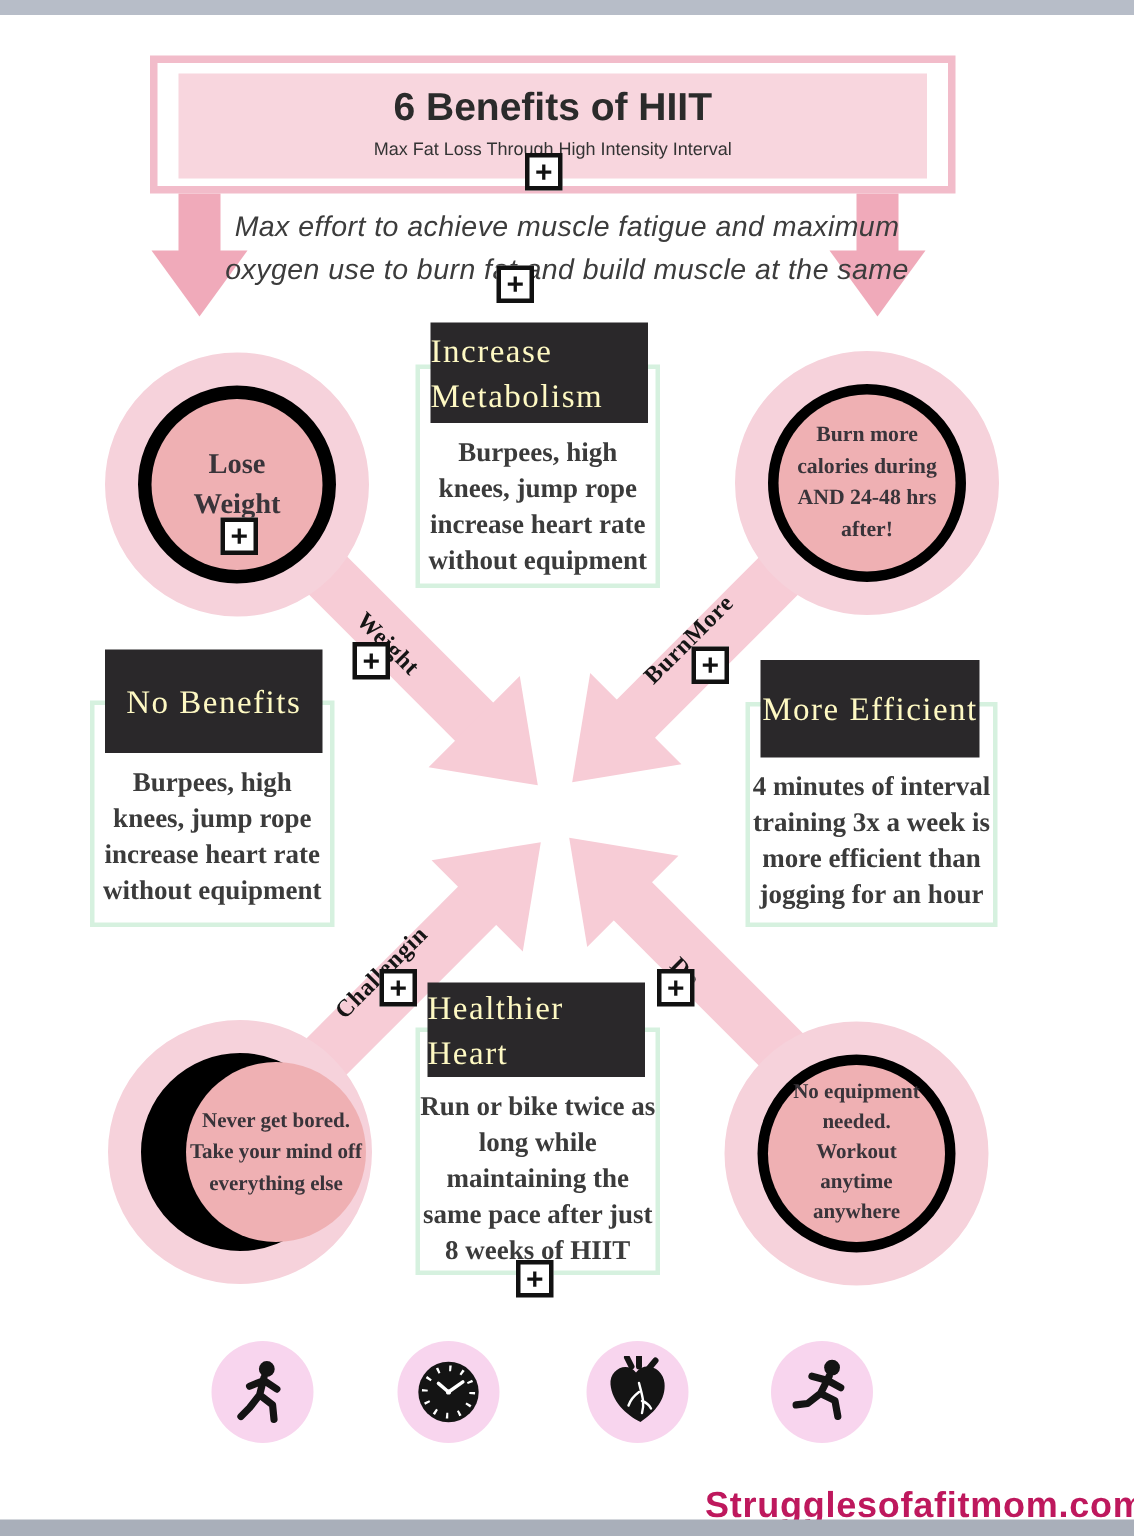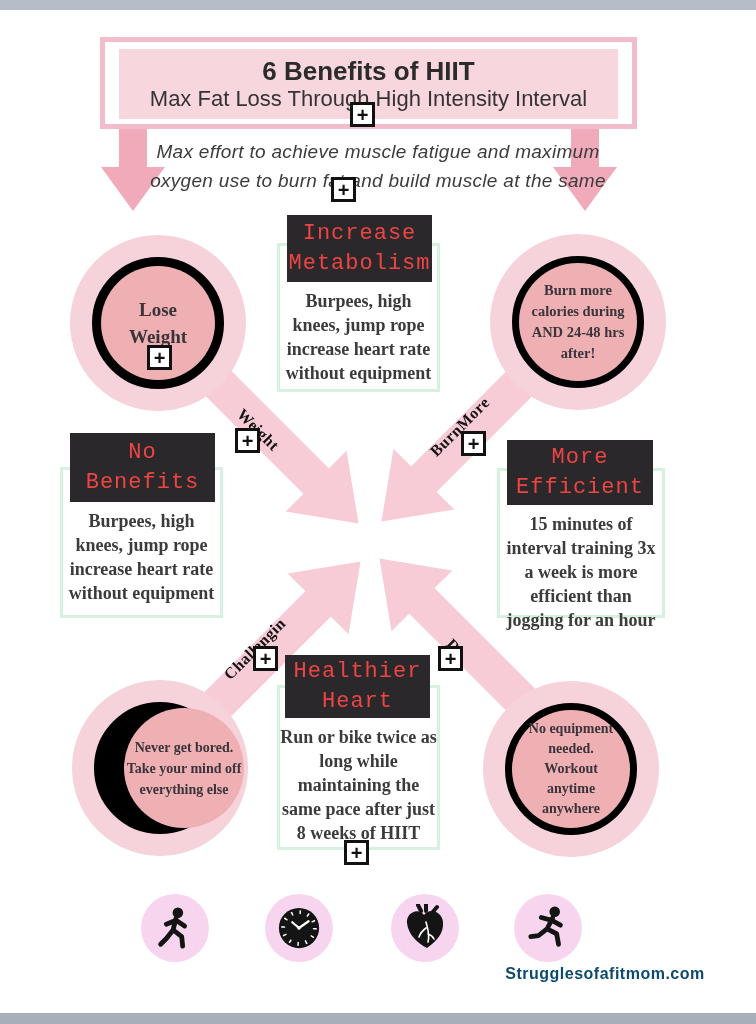--- a/index.html
+++ b/index.html
@@ -8,21 +8,21 @@
   .frame-bar{position:absolute;left:0;width:756px;z-index:6;}
   .frame-bar.top{top:0;height:10px;background:#b7bdc8;}
   .frame-bar.bottom{top:1013px;height:11px;background:#a9afba;}
 
   
   .title-box{position:absolute;left:100px;top:37px;width:527px;height:82px;
              border:5px solid #f2bcca;background:#fff;z-index:3;}
   .title-inner{position:absolute;left:14px;right:14px;top:7px;bottom:5px;background:#f8d6de;
                display:flex;flex-direction:column;align-items:center;justify-content:center;}
   .title-main{font-size:26px;font-weight:bold;color:#2b2b2b;line-height:30px;}
-  .title-sub{font-size:22px;font-weight:500;color:#333;line-height:26px;}
+  .title-sub{font-size:12px;font-weight:500;color:#333;line-height:26px;}
 
   
   .dshaft{position:absolute;width:28px;height:50px;background:#f0aaba;z-index:1;}
   .dhead{position:absolute;width:0;height:0;border-left:32px solid transparent;
          border-right:32px solid transparent;border-top:44px solid #f0aaba;z-index:1;}
 
   .intro{position:absolute;left:143px;top:137px;width:470px;text-align:center;
          font-size:19px;color:#3c3c3c;line-height:29px;letter-spacing:.3px;z-index:2;font-style:italic;}
 
   
@@ -47,23 +47,23 @@
   .ring.c1 .circle-text{font-size:19px;line-height:27px;width:80px;}
   .ring.c2{left:490px;top:234px;} .ring.c2 .disc{width:118px;height:118px;}
   .ring.c2 .circle-text{font-size:14.5px;line-height:21px;width:110px;}
   .ring.c3{left:72px;top:680px;}  .ring.c3 .disc{width:120px;height:120px;margin-left:24px;}
   .ring.c3 .circle-text{font-size:14px;line-height:21px;width:118px;}
   .ring.c4{left:483px;top:681px;} .ring.c4 .disc{width:118px;height:118px;}
   .ring.c4 .circle-text{font-size:14px;line-height:20px;width:100px;}
 
   
   .mint{position:absolute;background:#fff;border:3px solid #d6f1df;box-sizing:border-box;z-index:3;}
-  .dark{position:absolute;background:#2a282a;color:#ef4444;z-index:4;
-        font-family:Liberation Mono, monospace;font-size:22px;letter-spacing:1px;line-height:30px;
-        display:flex;align-items:center;justify-content:center;text-align:center;}
+  .dark{position:absolute;background:#2a282a;color:#fef9c3;z-index:4;
+        font-family:Liberation Serif, serif;font-size:22px;letter-spacing:1px;line-height:30px;
+        display:flex;align-items:center;justify-content:center;text-align:left;}
   .boxbody{position:absolute;z-index:4;font-family:"Liberation Serif",serif;font-weight:bold;
         font-size:18px;line-height:24px;color:#3b3b3b;text-align:center;}
   .mint.m1{left:277px;top:243px;width:163px;height:149px;}
   .dark.d1{left:287px;top:215px;width:145px;height:67px;}
   .boxbody.t1{left:280px;top:289px;width:157px;}
   .mint.m2{left:60px;top:467px;width:163px;height:151px;}
   .dark.d2{left:70px;top:433px;width:145px;height:69px;}
   .boxbody.t2{left:63px;top:509px;width:157px;}
   .mint.m3{left:497px;top:468px;width:168px;height:150px;}
   .dark.d3{left:507px;top:440px;width:146px;height:65px;}
@@ -87,22 +87,22 @@
   .plus.p1{left:350px;top:102px;} .plus.p2{left:331px;top:177px;}
   .plus.p3{left:147px;top:345px;} .plus.p4{left:235px;top:428px;}
   .plus.p5{left:461px;top:431px;} .plus.p6{left:253px;top:646px;}
   .plus.p7{left:438px;top:646px;} .plus.p8{left:344px;top:840px;}
 
   
   .icirc{position:absolute;top:894px;width:68px;height:68px;border-radius:50%;background:#f8d5ee;
         display:flex;align-items:center;justify-content:center;z-index:2;}
   .icirc.i1{left:141px;} .icirc.i2{left:265px;} .icirc.i3{left:391px;} .icirc.i4{left:514px;}
 
-  .website{position:absolute;left:470px;top:965px;width:270px;text-align:center;z-index:3;
-        font-size:16px;font-weight:bold;letter-spacing:.5px;color:#0c4a6e;}
+  .website{position:absolute;left:470px;top:990px;width:270px;text-align:center;z-index:3;
+        font-size:24px;font-weight:bold;letter-spacing:.5px;color:#be185d;}
 </style>
 </head>
 <body>
 
 <div id="canvas">
   <div class="frame-bar top"></div>
   <div class="frame-bar bottom"></div>
 
   <div class="title-box">
     <div class="title-inner">
@@ -150,21 +150,21 @@
   <div class="mint m1"></div>
   <div class="dark d1">Increase Metabolism</div>
   <div class="boxbody t1">Burpees, high knees, jump rope increase heart rate without equipment</div>
 
   <div class="mint m2"></div>
   <div class="dark d2">No Benefits</div>
   <div class="boxbody t2">Burpees, high knees, jump rope increase heart rate without equipment</div>
 
   <div class="mint m3"></div>
   <div class="dark d3">More Efficient</div>
-  <div class="boxbody t3">15 minutes of interval training 3x a week is more efficient than jogging for an hour</div>
+  <div class="boxbody t3">4 minutes of interval training 3x a week is more efficient than jogging for an hour</div>
 
   <div class="mint m4"></div>
   <div class="dark d4">Healthier Heart</div>
   <div class="boxbody t4">Run or bike twice as long while maintaining the same pace after just 8 weeks of HIIT</div>
 
   <div class="alabel l1">Weight</div>
   <div class="alabel l2">BurnMore</div>
   <div class="alabel l3">Challengin</div>
   <div class="alabel l4">Do</div>
 

